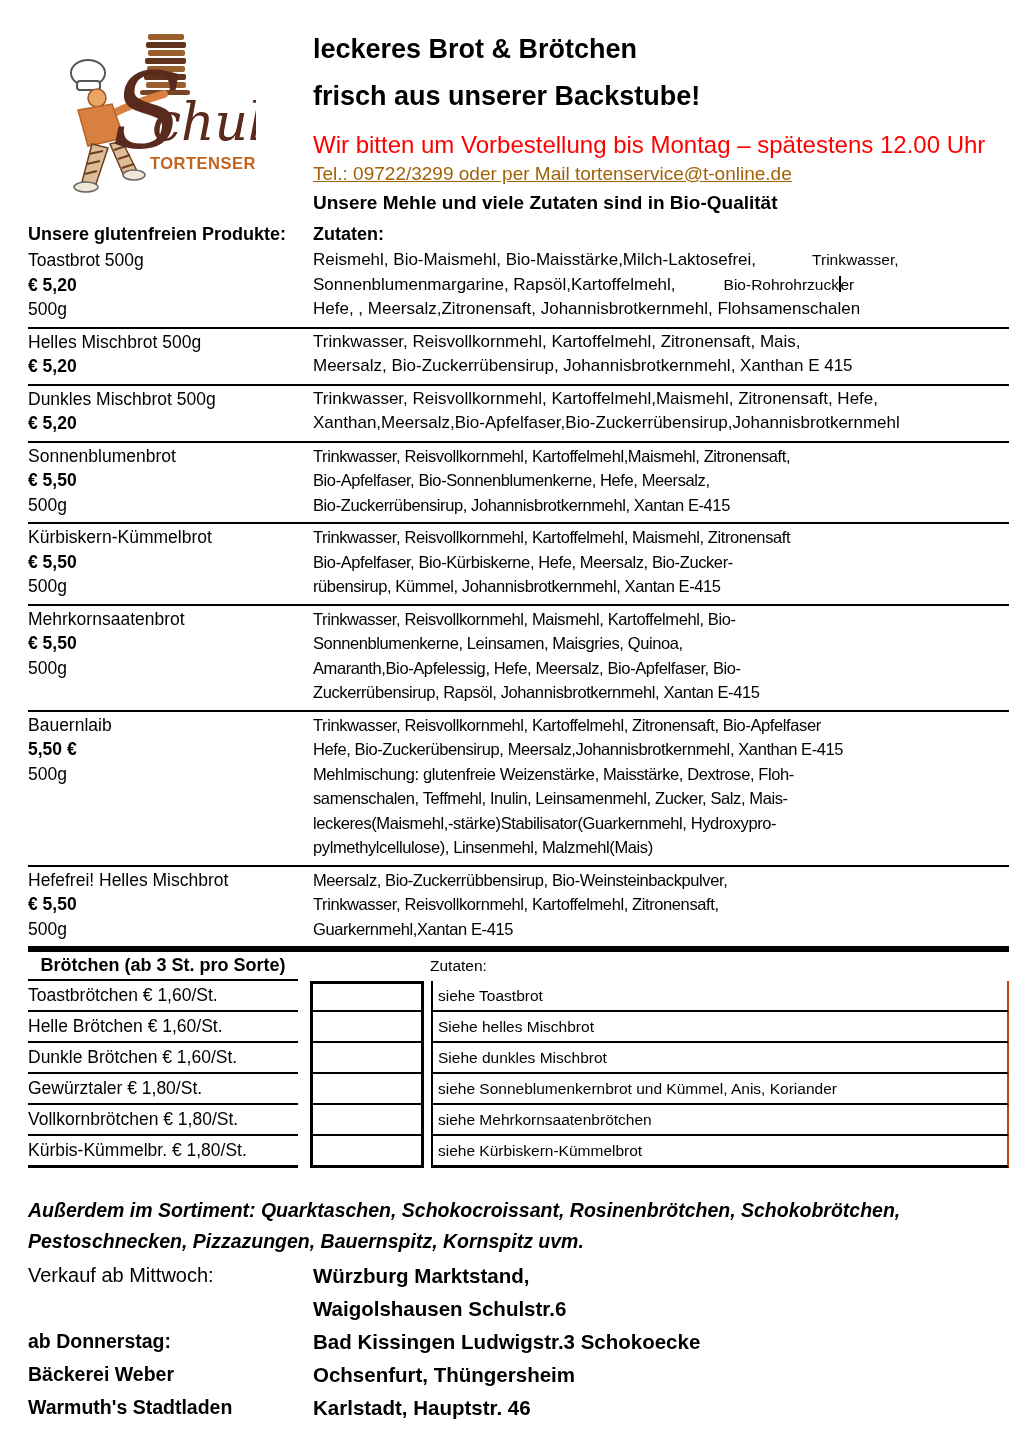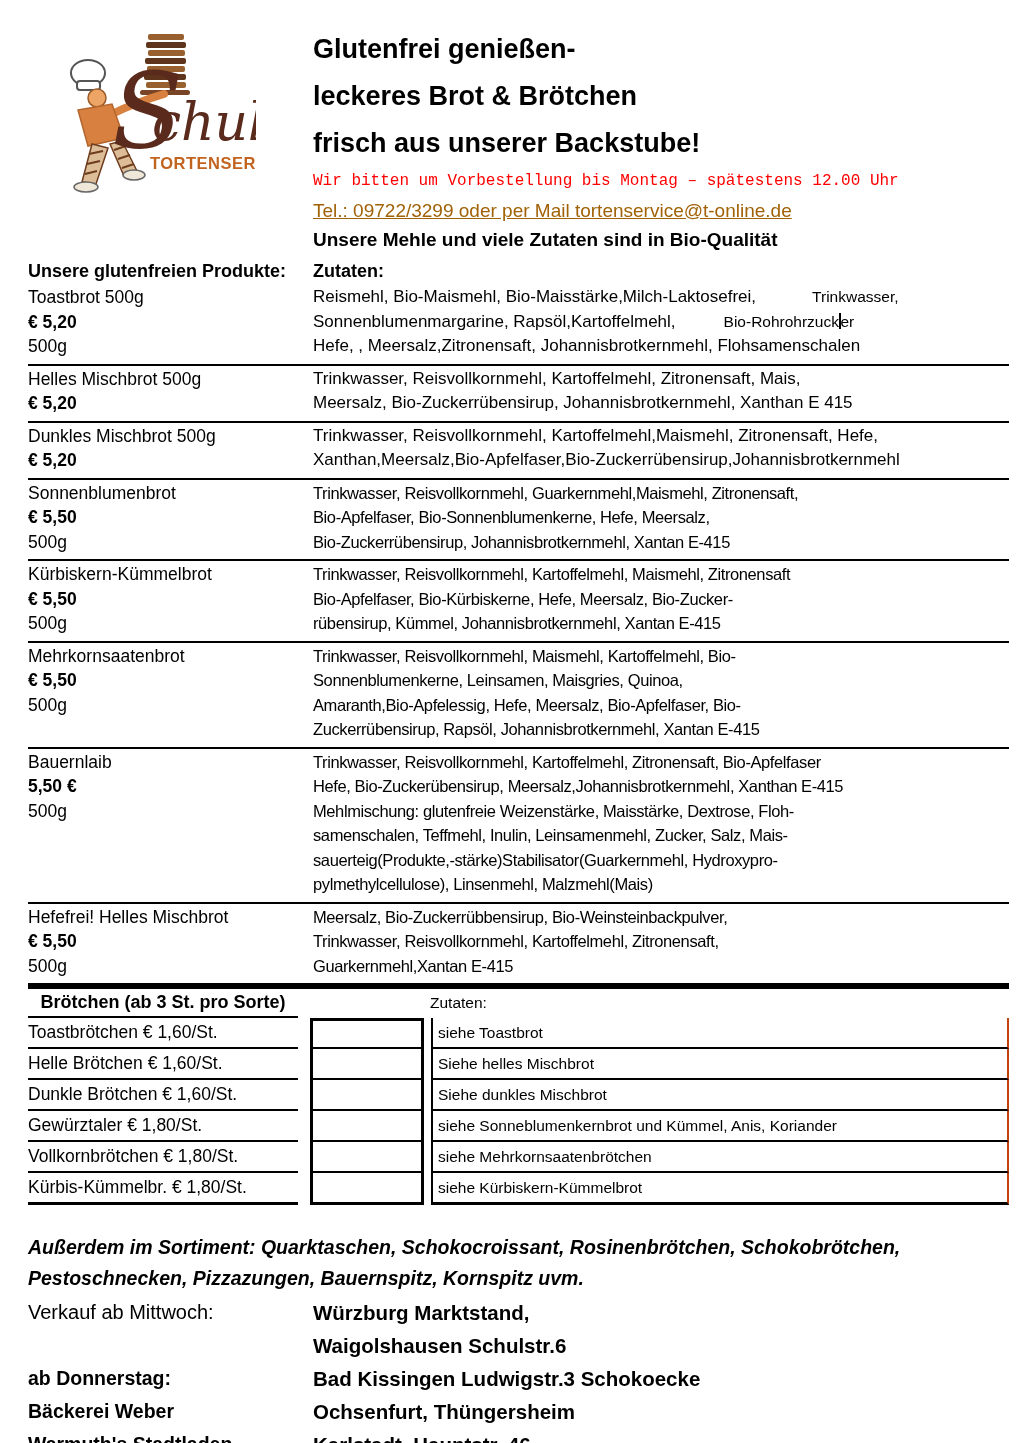--- a/index.html
+++ b/index.html
@@ -7,21 +7,21 @@
     width:1026px;height:1443px;box-sizing:border-box;position:relative;
     background:#ffffff;color:#000;overflow:hidden;
     font-family:"Liberation Sans","DejaVu Sans",sans-serif;
     padding:0 17px 0 28px;
   }
   
   .hdr{display:flex;padding-top:26px;}
   .logo-wrap{flex:0 0 285px;}
   .hdr-text{flex:1;min-width:0;}
   .title-line{font-size:27px;font-weight:bold;line-height:47px;white-space:nowrap;}
-  .preorder{font-size:16px;line-height:29px;margin-top:0;white-space:nowrap;font-family:Liberation Mono, monospace;}
+  .preorder{font-size:24px;line-height:29px;margin-top:10px;white-space:nowrap;}
   .contact{font-size:19px;line-height:29px;text-decoration:underline;display:block;cursor:pointer;white-space:nowrap;}
   .bio{font-size:19px;font-weight:bold;line-height:29px;white-space:nowrap;}
   
   .products{margin-top:4px;}
   .prod-header{display:flex;font-weight:bold;font-size:18px;line-height:26px;}
   .prod-header .ph-left{flex:0 0 285px;}
   .prow{display:flex;border-bottom:2px solid #000;padding:1px 0 5px;}
   .prow.thickline{border-bottom-width:3px;}
   .pl{flex:0 0 285px;font-size:17.5px;line-height:24.5px;}
   .pl .price{font-weight:bold;}
@@ -83,21 +83,20 @@
           <ellipse cx="58" cy="161" rx="12" ry="5" fill="#efe7d8" stroke="#666" stroke-width="1.5"></ellipse>
           <ellipse cx="106" cy="149" rx="11" ry="5" fill="#efe7d8" stroke="#666" stroke-width="1.5"></ellipse>
         </g>
 
         <text x="84" y="122" font-family="DejaVu Serif, serif" font-style="italic" font-size="104" fill="#5a2a1c">S</text>
         <text x="124" y="114" font-family="DejaVu Serif, serif" font-style="italic" font-size="52" fill="#5a2a1c">chuler</text>
         <text x="122" y="143" font-family="Liberation Sans, sans-serif" font-weight="bold" font-size="16.5" letter-spacing="0.5" fill="#c2641f">TORTENSERVICE</text>
       </svg>
     </div>
     <div class="hdr-text">
-      <div class="title-line">Glutenfrei genießen-</div>
       <div class="title-line">leckeres Brot &amp; Brötchen</div>
       <div class="title-line">frisch aus unserer Backstube!</div>
       <div class="preorder" id="preorder" style="color: rgb(254, 0, 0);">Wir bitten um Vorbestellung bis Montag – spätestens 12.00 Uhr</div>
       <a class="contact" id="contact" style="color: #a16207;">Tel.: 09722/3299 oder per Mail tortenservice@t-online.de</a>
       <div class="bio">Unsere Mehle und viele Zutaten sind in Bio-Qualität</div>
     </div>
   </div>
 
   <section class="products">
     <div class="prod-header">
@@ -137,21 +136,21 @@
             <div class="ing-line"><span>Xanthan,Meersalz,Bio-Apfelfaser,Bio-Zuckerrübensirup,Johannisbrotkernmehl</span></div>
           </div>
         </div>
         <div class="prow">
           <div class="pl">
             <div class="name">Sonnenblumenbrot</div>
             <div class="price">€ 5,50</div>
             <div class="wt">500g</div>
           </div>
           <div class="pr narrow">
-            <div class="ing-line"><span>Trinkwasser, Reisvollkornmehl, Guarkernmehl,Maismehl, Zitronensaft,</span></div>
+            <div class="ing-line"><span>Trinkwasser, Reisvollkornmehl, Kartoffelmehl,Maismehl, Zitronensaft,</span></div>
             <div class="ing-line"><span>Bio-Apfelfaser, Bio-Sonnenblumenkerne, Hefe, Meersalz,</span></div>
             <div class="ing-line"><span>Bio-Zuckerrübensirup, Johannisbrotkernmehl, Xantan E-415</span></div>
           </div>
         </div>
         <div class="prow">
           <div class="pl">
             <div class="name">Kürbiskern-Kümmelbrot</div>
             <div class="price">€ 5,50</div>
             <div class="wt">500g</div>
           </div>
@@ -178,21 +177,21 @@
           <div class="pl">
             <div class="name">Bauernlaib</div>
             <div class="price">5,50 €</div>
             <div class="wt">500g</div>
           </div>
           <div class="pr narrow">
             <div class="ing-line"><span>Trinkwasser, Reisvollkornmehl, Kartoffelmehl, Zitronensaft, Bio-Apfelfaser</span></div>
             <div class="ing-line"><span>Hefe, Bio-Zuckerübensirup, Meersalz,Johannisbrotkernmehl, Xanthan E-415</span></div>
             <div class="ing-line"><span>Mehlmischung: glutenfreie Weizenstärke, Maisstärke, Dextrose, Floh-</span></div>
             <div class="ing-line"><span>samenschalen, Teffmehl, Inulin, Leinsamenmehl, Zucker, Salz, Mais-</span></div>
-            <div class="ing-line"><span>sauerteig(Produkte,-stärke)Stabilisator(Guarkernmehl, Hydroxypro-</span></div>
+            <div class="ing-line"><span>leckeres(Maismehl,-stärke)Stabilisator(Guarkernmehl, Hydroxypro-</span></div>
             <div class="ing-line"><span>pylmethylcellulose), Linsenmehl, Malzmehl(Mais)</span></div>
           </div>
         </div>
         <div class="prow thickline">
           <div class="pl">
             <div class="name">Hefefrei! Helles Mischbrot</div>
             <div class="price">€ 5,50</div>
             <div class="wt">500g</div>
           </div>
           <div class="pr narrow">

